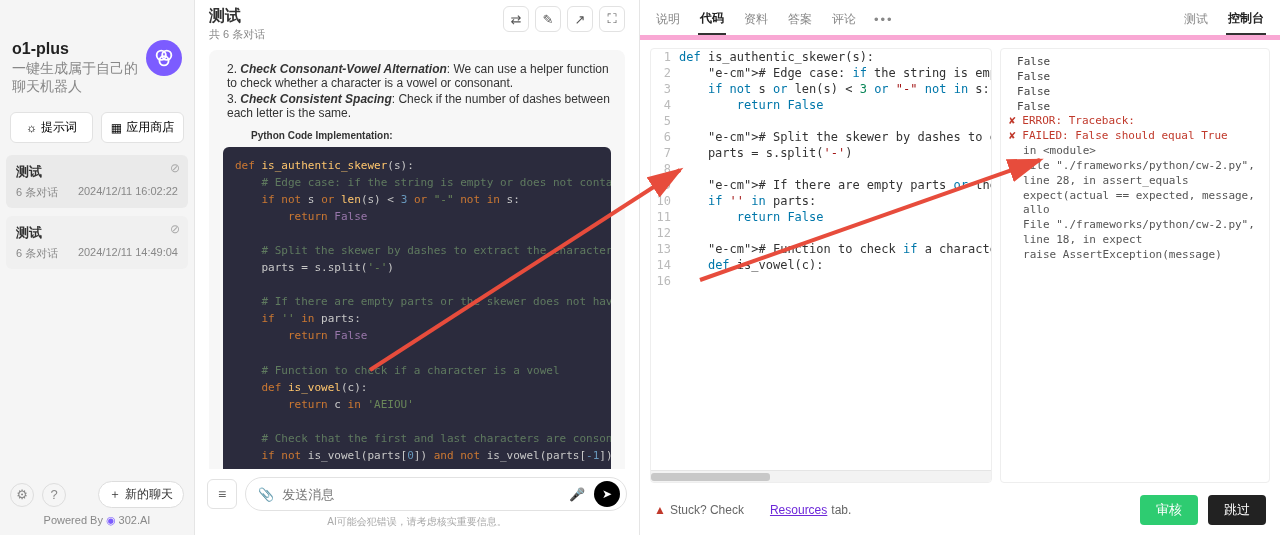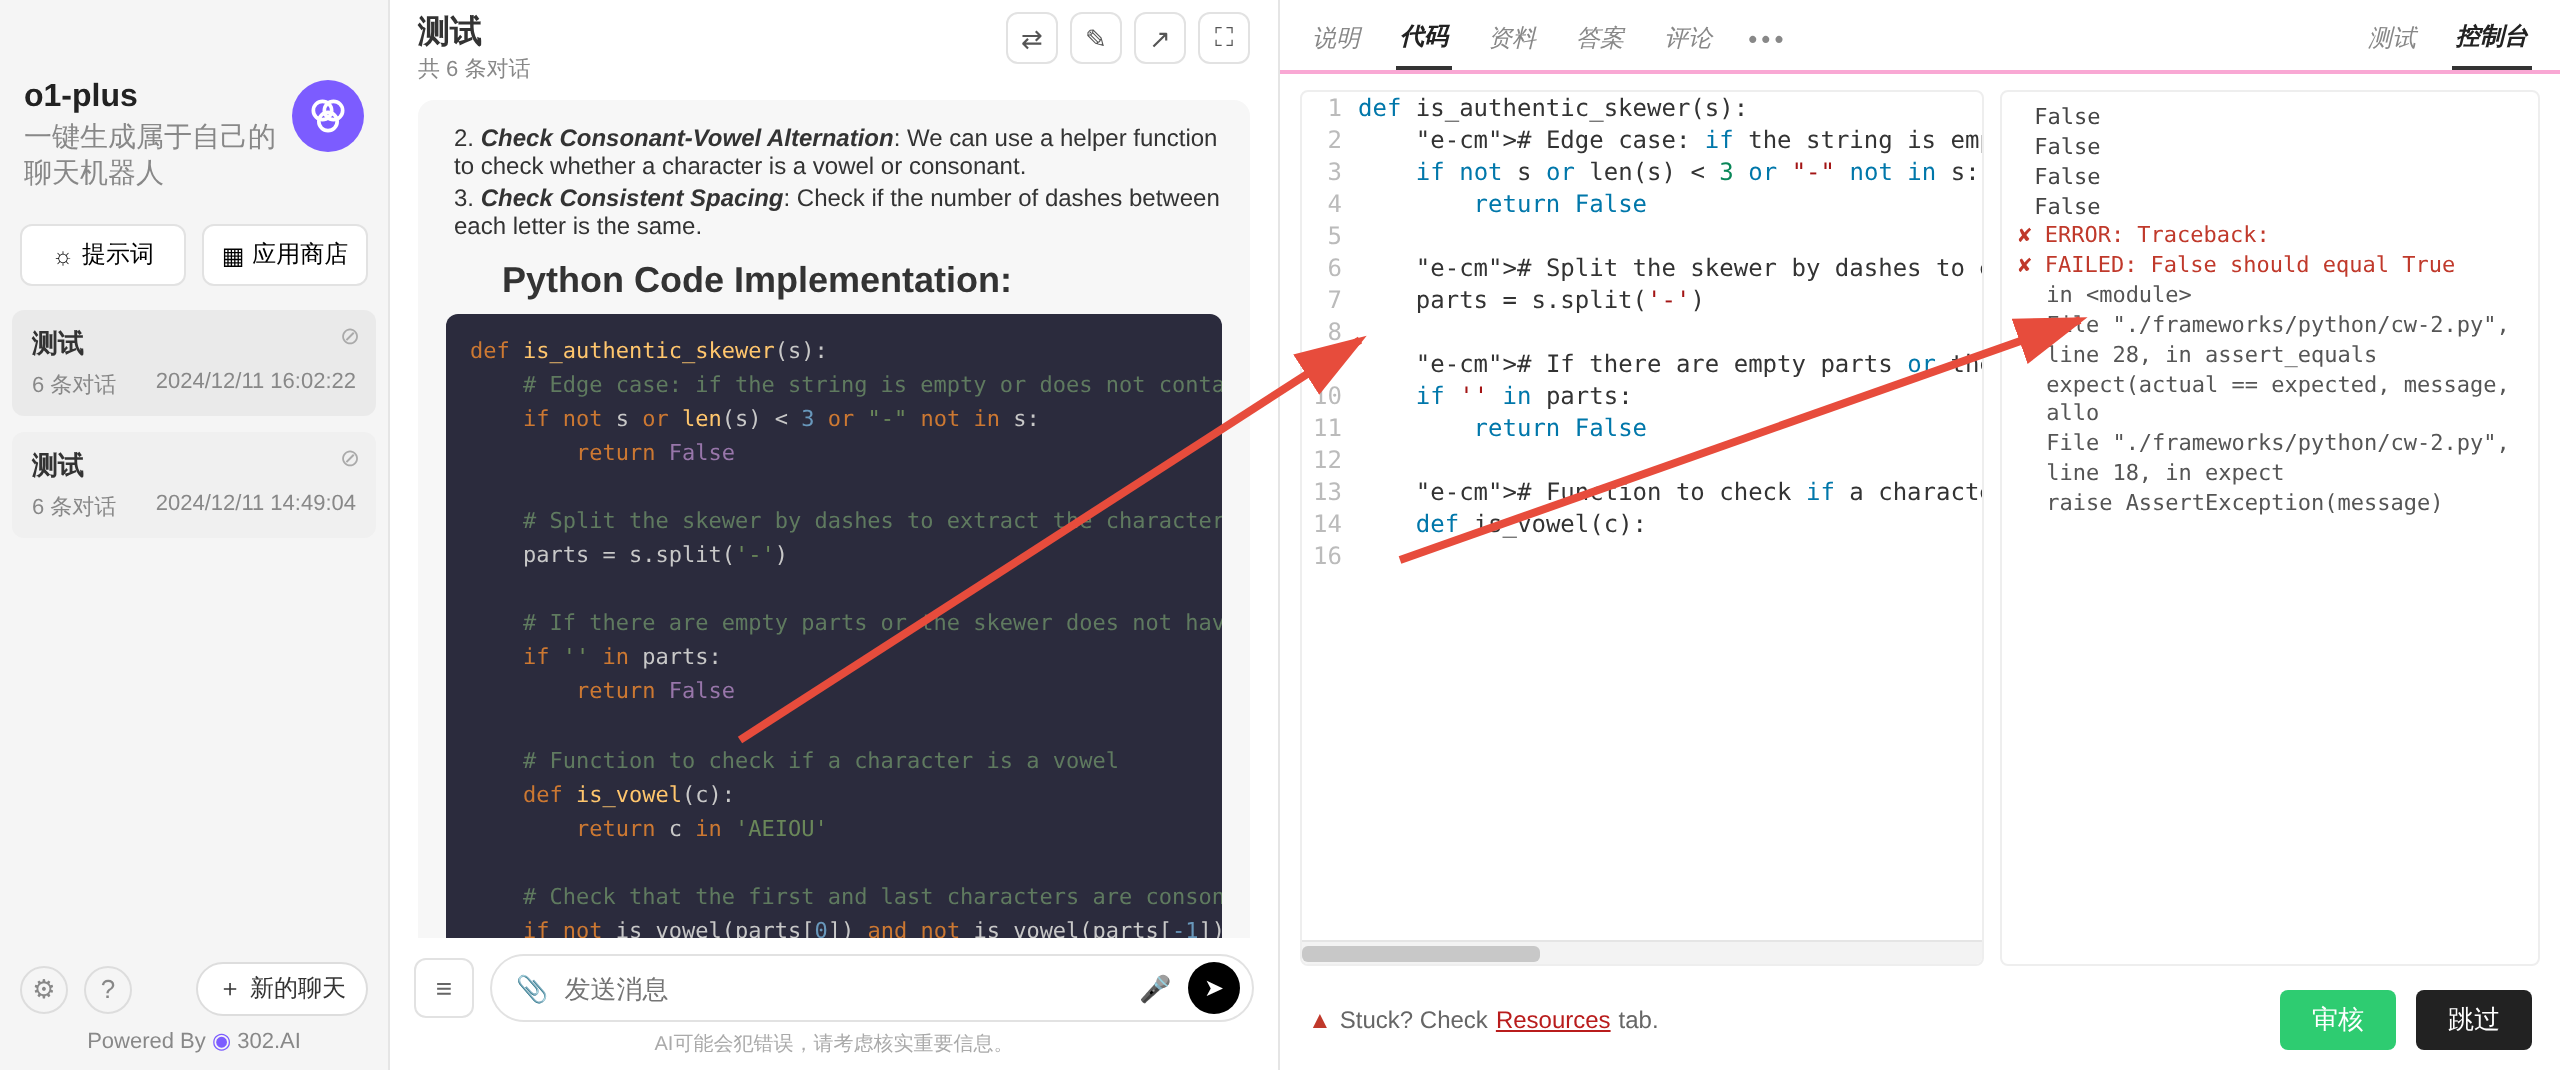--- a/index.html
+++ b/index.html
@@ -28,33 +28,33 @@
 .chat-panel { width:445px; border-right:1px solid #e5e5e5; display:flex; flex-direction:column; background:#fff; }
 .chat-header { display:flex; justify-content:space-between; align-items:flex-start; padding:6px 14px 4px; }
 .chat-title { font-size:16px; font-weight:700; }
 .chat-sub { font-size:11px; color:#888; }
 .hdr-icons { display:flex; gap:6px; }
 .hdr-icon { width:26px; height:26px; border:1px solid #e2e2e2; border-radius:6px; display:flex; align-items:center; justify-content:center; font-size:13px; cursor:pointer; color:#555; }
 .chat-body { flex:1; overflow:auto; padding:0 14px 6px; }
 .msg-bubble { background:#f7f7f7; border-radius:8px; padding:10px 14px; font-size:12px; color:#333; margin:4px 0 10px; }
 .ol-item { margin:2px 0; padding-left:4px; }
 .ol-item b { font-weight:600;font-style:italic; }
-.section-h { font-weight:700; font-size:18px; margin:10px 0 6px;padding-left:28px; }
+.section-h { font-weight:700; font-size:10px; margin:10px 0 6px;padding-left:28px; }
 .code-dark { background:#2b2b3d; border-radius:6px; padding:10px 12px; font-family:Consolas,Menlo,monospace; font-size:11px; color:#c8c8c8; line-height:1.55; white-space:pre; overflow:auto; margin-bottom:10px; }
 .tok-kw{color:#cc7832}.tok-fn{color:#ffc66d}.tok-str{color:#6a8759}.tok-num{color:#6897bb}.tok-cm{color:#5f7a5f}.tok-bl{color:#9876aa}
 .chat-input-area { padding:8px 12px 6px; }
 .input-row { display:flex; align-items:center; gap:8px; }
 .chip { width:30px; height:30px; border:1px solid #e2e2e2; border-radius:6px; display:flex; align-items:center; justify-content:center; font-size:14px; color:#666; cursor:pointer; }
 .input-box { flex:1; border:1px solid #e2e2e2; border-radius:18px; height:34px; display:flex; align-items:center; padding:0 6px 0 12px; gap:8px; }
 .input-box input { flex:1; border:none; outline:none; font-size:13px; background:transparent; }
 .send-btn { width:26px; height:26px; border-radius:50%; background:#000; color:#fff; display:flex; align-items:center; justify-content:center; font-size:12px; cursor:pointer; }
 .disclaimer { text-align:center; font-size:10px; color:#aaa; margin-top:4px; }
 
 .right-panel { flex:1; display:flex; flex-direction:column; background:#fff; }
-.rp-tabs { display:flex; justify-content:space-between; align-items:center; padding:4px 14px 0; border-bottom:2px solid #f9a8d4;font-style:italic; }
+.rp-tabs { display:flex; justify-content:space-between; align-items:center; padding:4px 14px 0; border-bottom:5px solid #f9a8d4; }
 .rp-tabs-left, .rp-tabs-right { display:flex; gap:16px; align-items:center; }
 .rp-tab { font-size:12px; color:#888; padding:6px 2px; cursor:pointer; }
 .rp-tab.active { color:#222; font-weight:600; border-bottom:2px solid #333; }
 .rp-dots { color:#888; cursor:pointer; letter-spacing:2px; }
 .rp-body { flex:1; display:flex; overflow:hidden; padding:8px 10px 6px; gap:8px; }
 .editor { flex:1.35; border:1px solid #eee; border-radius:4px; position:relative; overflow:hidden; }
 .editor-content { position:absolute; inset:0; overflow:auto; font-family:Consolas,Menlo,monospace; font-size:12px; line-height:16px; }
 .ed-line { display:flex; }
 .gutter { width:28px; text-align:right; padding-right:8px; color:#bbb; flex-shrink:0; user-select:none; }
 .code-txt { white-space:pre; color:#333; }
@@ -63,21 +63,21 @@
 .ed-scroll-thumb { position:absolute; left:0; top:2px; height:8px; width:35%; background:#c8c8c8; border-radius:3px; }
 
 .console { flex:1; border:1px solid #eee; border-radius:4px; overflow:auto; font-family:Consolas,Menlo,monospace; font-size:11px; line-height:1.35; padding:6px 8px; color:#444; }
 .console .ok { margin-left:8px; }
 .console .fail { color:#c0392b; }
 .console .fail::before { content:'✘ '; color:#c0392b; font-weight:700; }
 .console .trace { margin-left:14px; color:#555; }
 
 .rp-foot { display:flex; align-items:center; padding:6px 14px 10px; gap:10px; }
 .stuck { font-size:12px; color:#666; display:flex; align-items:center; gap:4px; }
-.stuck a { color:#b91c1c; text-decoration:underline; }
+.stuck a { color:#6d28d9; text-decoration:underline;margin-left:22px; }
 .warn-icon { color:#c0392b; }
 .rp-foot .spacer { flex:1; }
 .btn-green { background:#2ecc71; color:#fff; border:none; border-radius:4px; padding:6px 16px; font-size:13px; cursor:pointer; }
 .btn-dark { background:#222; color:#fff; border:none; border-radius:4px; padding:6px 16px; font-size:13px; cursor:pointer; }
 
 .arrow { position:absolute; pointer-events:none; z-index:50; }
 </style>
 </head>
 <body>
 

